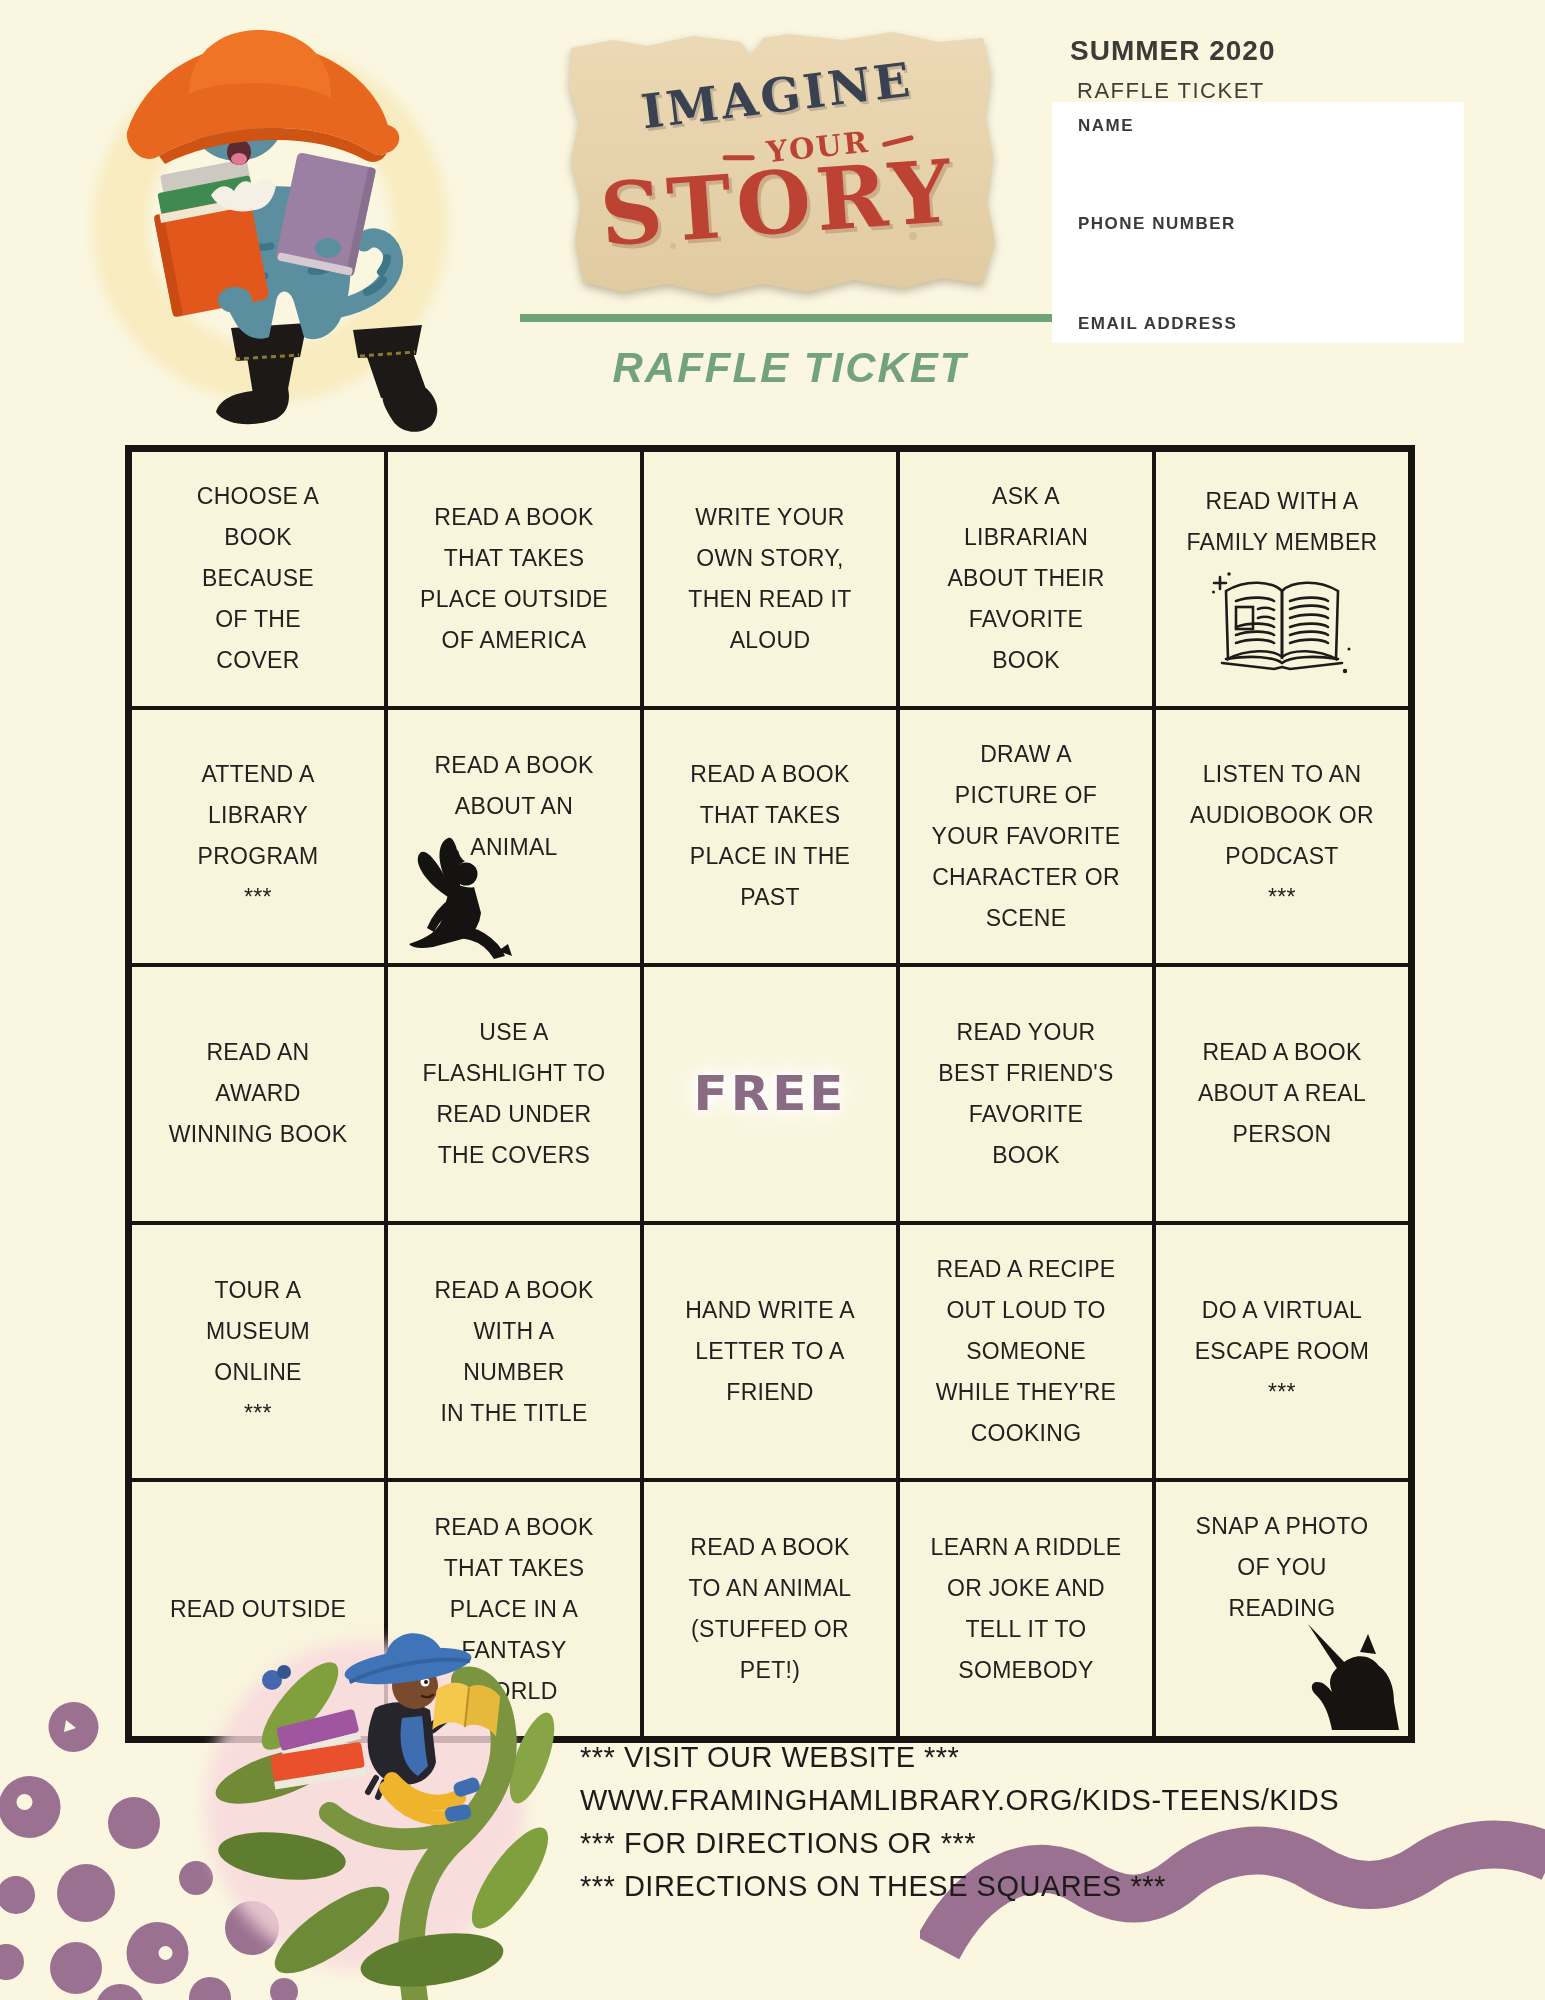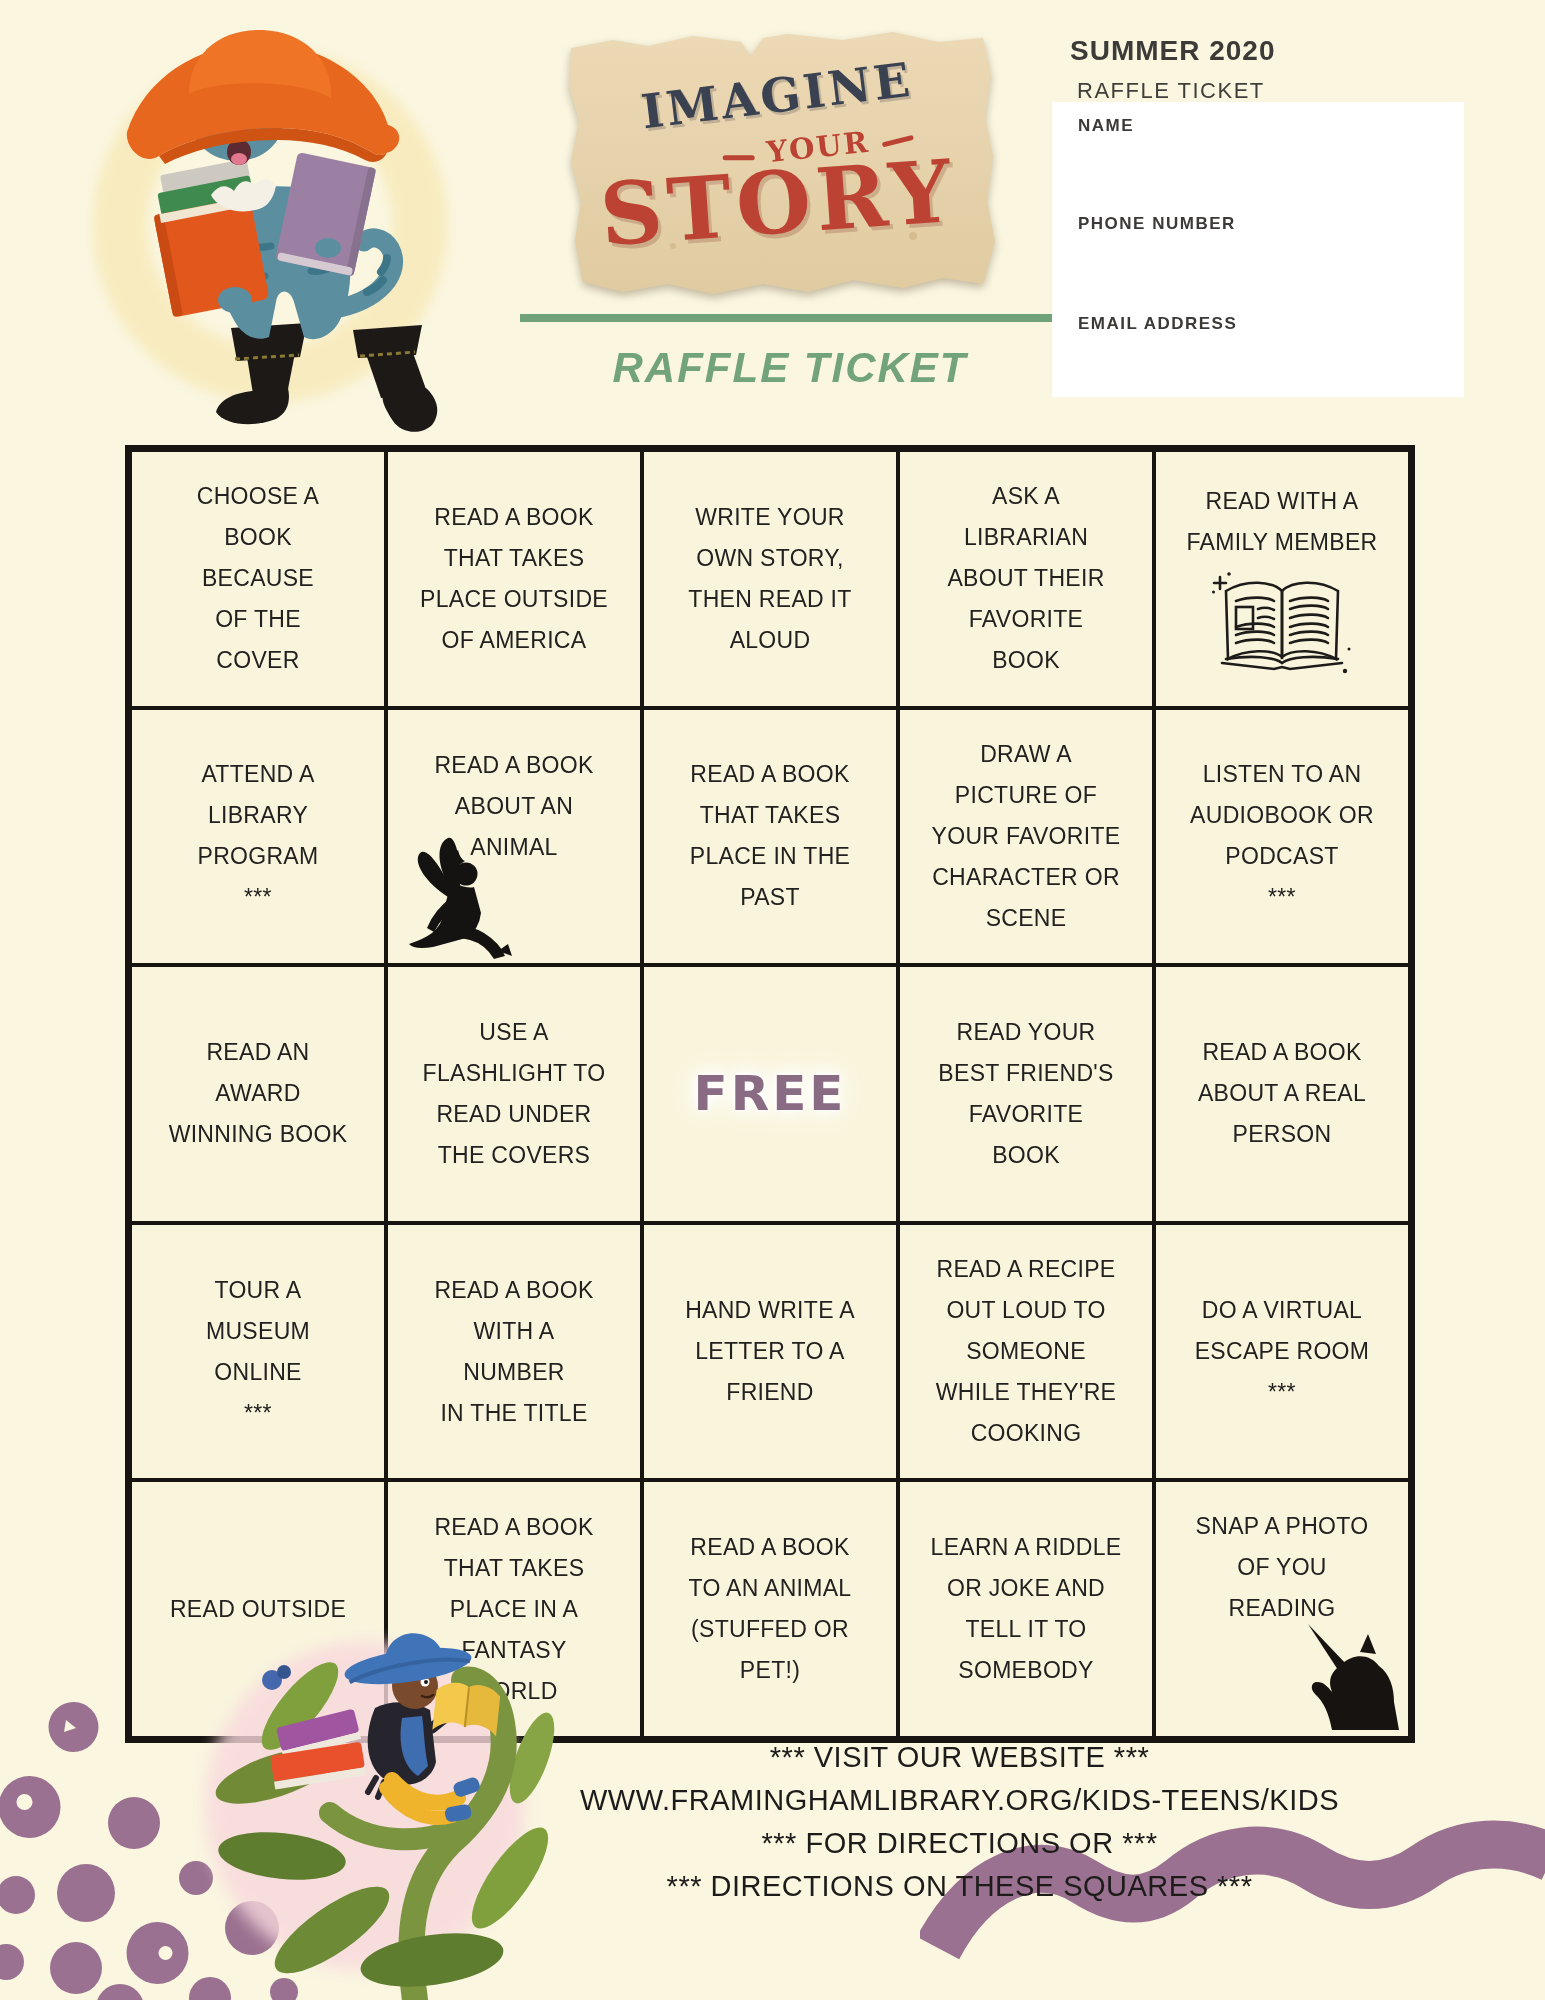--- a/index.html
+++ b/index.html
@@ -4,21 +4,21 @@
 <style>
   html,body{margin:0;padding:0;}
   body{font-family:"Liberation Sans",sans-serif;}
   .page{position:relative;width:1545px;height:2000px;background:#faf6e0;overflow:hidden;}
 
   
   .season-title{position:absolute;left:1070px;top:35px;font-size:28px;font-weight:bold;
     color:#3d3b37;letter-spacing:1px;z-index:6;}
   .season-subtitle{position:absolute;left:1077px;top:78px;font-size:22px;color:#403e3a;
     letter-spacing:1.5px;z-index:6;}
-  .form-box{position:absolute;left:1052px;top:102px;width:412px;height:295px;background:#ffffff;z-index:5;}
+  .form-box{position:absolute;left:1052px;top:102px;width:412px;height:241px;background:#ffffff;z-index:5;}
   .form-label{position:absolute;left:26px;font-size:17px;font-weight:bold;color:#3b3a36;letter-spacing:1.5px;}
   .form-label.l1{top:14px;} .form-label.l2{top:112px;} .form-label.l3{top:212px;}
   .form-input{position:absolute;left:20px;width:370px;height:55px;}
   .form-input.f1{top:38px;} .form-input.f2{top:136px;} .form-input.f3{top:236px;}
 
   
   .logo{position:absolute;left:553px;top:26px;width:452px;height:282px;z-index:4;}
   .logo svg.parch{position:absolute;left:0;top:0;}
   .logo-imagine{position:absolute;left:28px;top:42px;width:392px;text-align:center;
     font-family:"DejaVu Serif",serif;font-weight:bold;font-size:47px;color:#3a4150;
@@ -48,21 +48,21 @@
   .cell-text{white-space:pre-line;text-align:center;font-size:23px;line-height:41px;
     letter-spacing:.3px;color:#232120;}
   .free-text{font-family:"DejaVu Sans",sans-serif;font-weight:bold;font-size:50px;
     letter-spacing:3px;color:#8a6b84;transform:scaleY(.95);
     text-shadow:0 0 6px #fff,0 0 14px #fff,0 0 22px rgba(255,255,255,.95),0 0 30px rgba(255,255,255,.8);}
   .cell .inline-icon{margin-top:6px;}
   .fairy-icon-wrap{position:absolute;left:6px;bottom:0px;}
   .unicorn-icon-wrap{position:absolute;right:6px;bottom:2px;}
 
   
-  .footer{position:absolute;left:580px;top:1736px;z-index:6;text-align:center;}
+  .footer{position:absolute;left:580px;top:1736px;z-index:6;}
   .footer div{font-size:29px;line-height:43px;letter-spacing:.5px;color:#1d1c1a;}
 
   
   .cat-illo{position:absolute;left:85px;top:0;z-index:5;}
   .jack-illo{position:absolute;left:180px;top:1628px;z-index:5;}
   .dots-illo{position:absolute;left:0;top:1690px;z-index:1;}
   .scribble-illo{position:absolute;left:920px;top:1790px;z-index:1;}
 </style>
 </head>
 <body>

